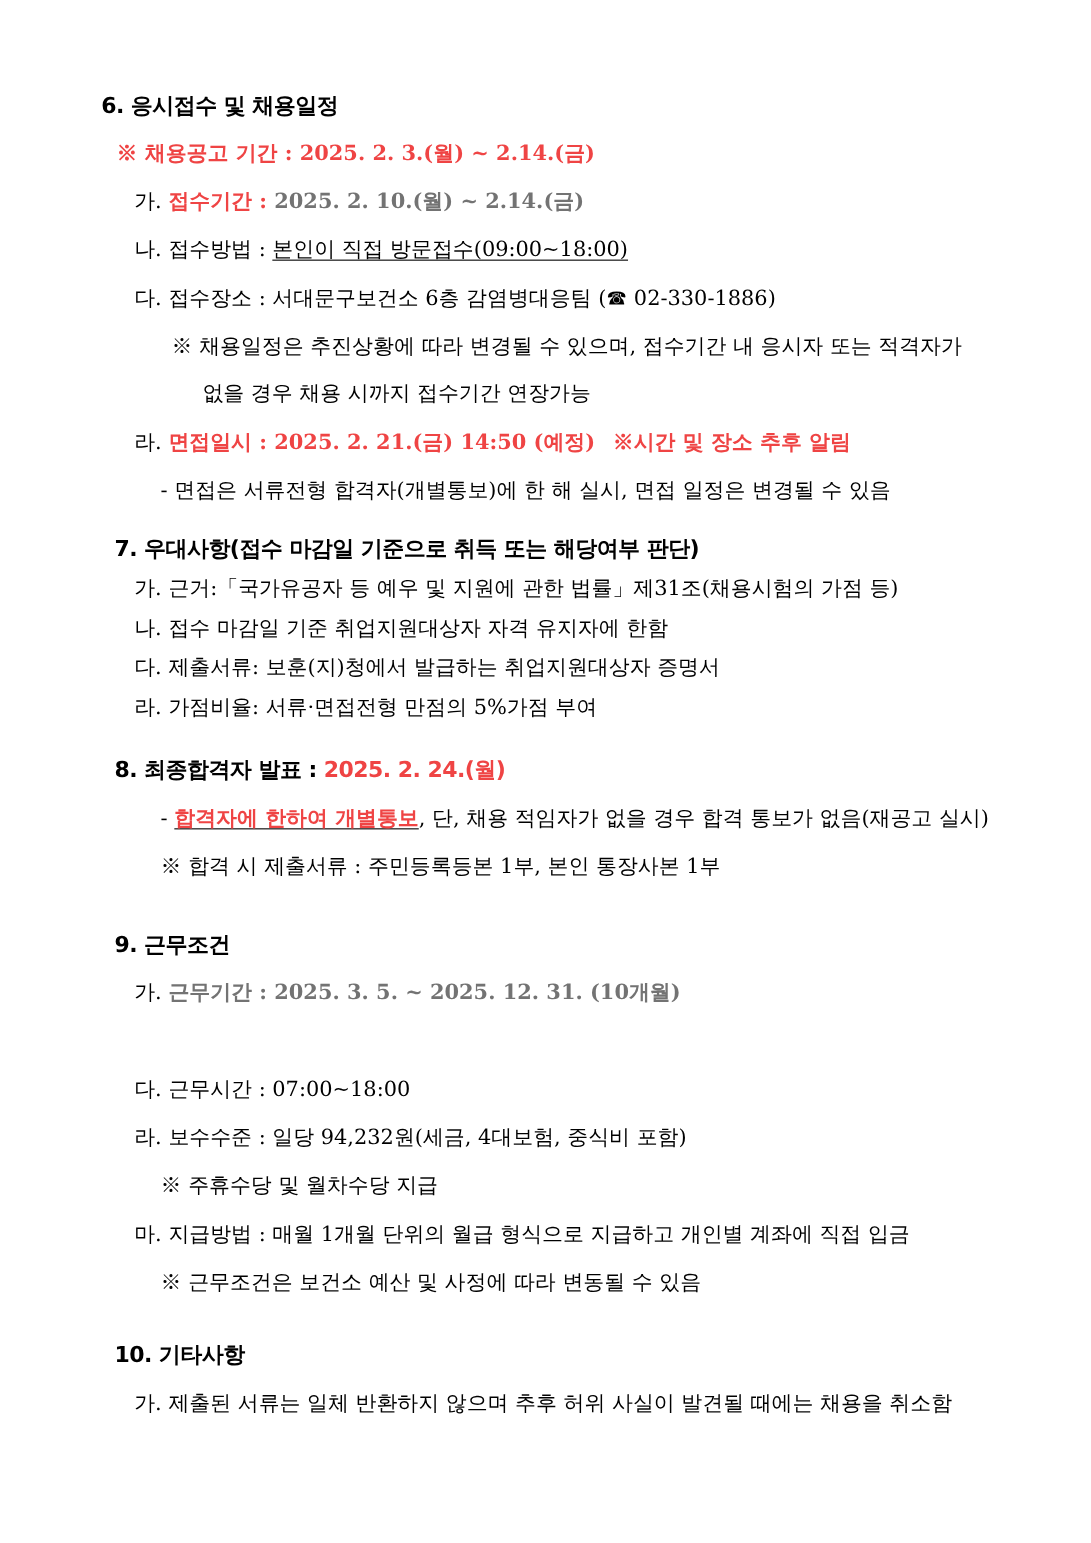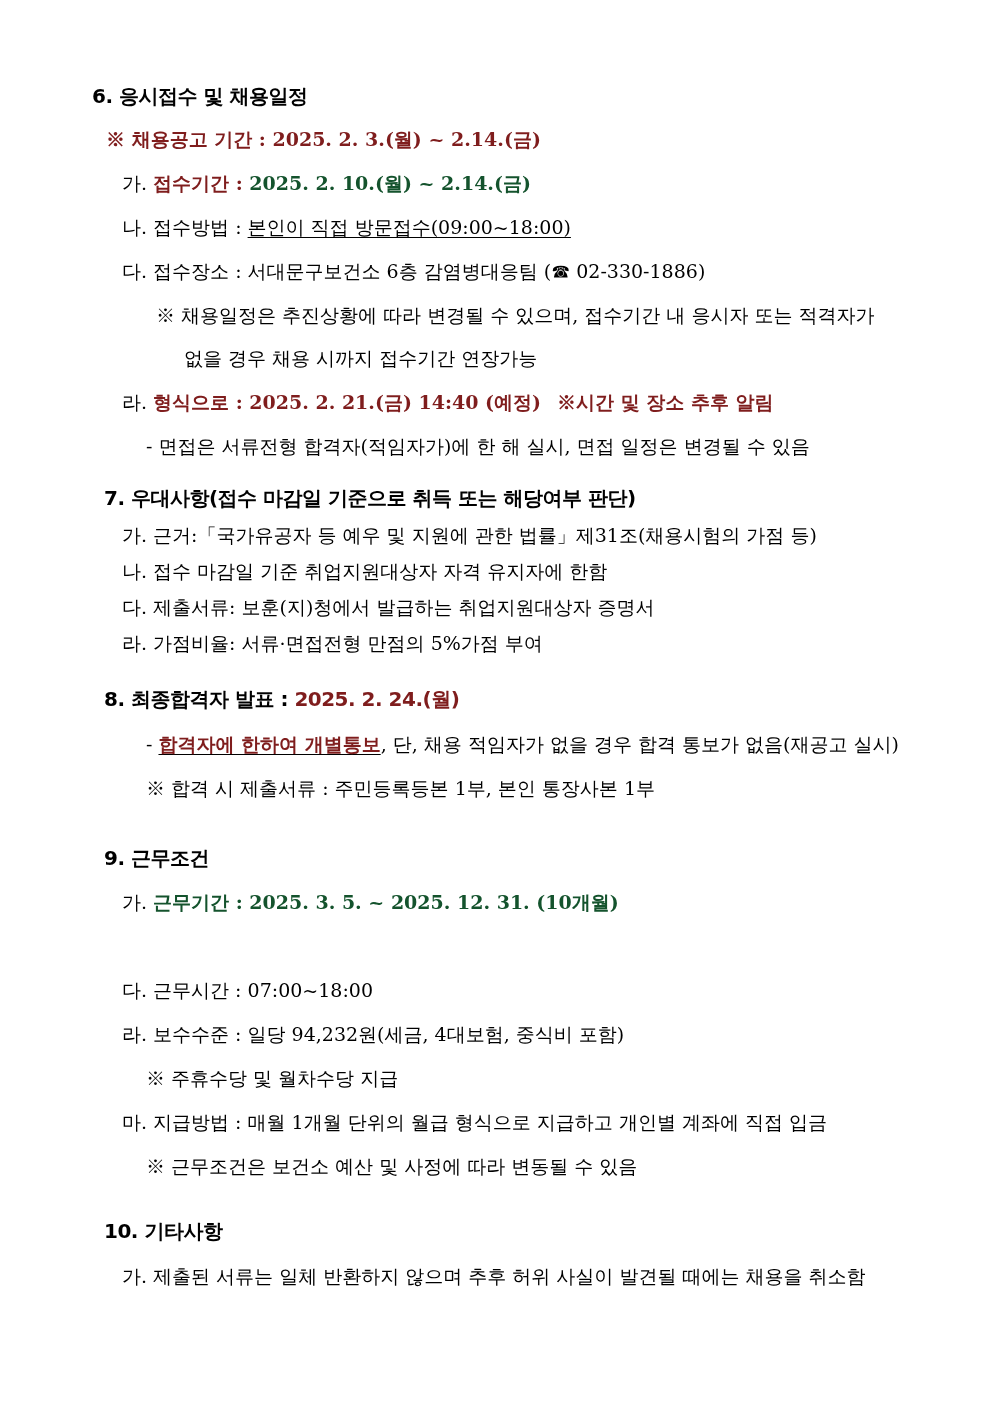--- a/index.html
+++ b/index.html
@@ -13,22 +13,22 @@
     color: #000;
     line-height: 24px;
   }
   .heading {
     font-family: "DejaVu Sans", "Liberation Sans", sans-serif;
     font-weight: bold;
     font-size: 20px;
     letter-spacing: -0.5px;
   }
   .bold { font-weight: bold; }
-  .blue { color: #7f1d1d; }
-  .red { color: #14532d; }
+  .blue { color: #ef4444; }
+  .red { color: #737373; }
   .ul { text-decoration: underline; text-underline-offset: 3px; }
   .sep { display: inline-block; width: 8px; }
 </style>
 </head>
 <body>
 
 <div class="page">
 
   <div class="line heading" style="left:92px; top:84px;">6. 응시접수 및 채용일정</div>
 
@@ -45,24 +45,24 @@
   </div>
 
   <div class="line" style="left:122px; top:259px;">
     <span>다. </span><span>접수장소 : </span><span>서대문구보건소 6층 감염병대응팀 (</span><span>☎</span><span> 02-330-1886)</span>
   </div>
 
   <div class="line" style="left:156px; top:303px;">※ 채용일정은 추진상황에 따라 변경될 수 있으며, 접수기간 내 응시자 또는 적격자가</div>
   <div class="line" style="left:184px; top:346px;">없을 경우 채용 시까지 접수기간 연장가능</div>
 
   <div class="line" style="left:122px; top:390px;">
-    <span>라. </span><span class="bold blue">형식으로 : </span><span class="bold blue">2025. 2. 21.(금) 14:40 (예정)</span><span class="sep"></span><span class="sep"></span><span class="bold blue">※시간 및 장소 추후 알림</span>
+    <span>라. </span><span class="bold blue">면접일시 : </span><span class="bold blue">2025. 2. 21.(금) 14:50 (예정)</span><span class="sep"></span><span class="sep"></span><span class="bold blue">※시간 및 장소 추후 알림</span>
   </div>
 
-  <div class="line" style="left:146px; top:434px;">- 면접은 서류전형 합격자(적임자가)에 한 해 실시, 면접 일정은 변경될 수 있음</div>
+  <div class="line" style="left:146px; top:434px;">- 면접은 서류전형 합격자(개별통보)에 한 해 실시, 면접 일정은 변경될 수 있음</div>
 
   <div class="line heading" style="left:104px; top:486px;">7. 우대사항(접수 마감일 기준으로 취득 또는 해당여부 판단)</div>
   <div class="line" style="left:122px; top:523px;">가. 근거:「국가유공자 등 예우 및 지원에 관한 법률」제31조(채용시험의 가점 등)</div>
   <div class="line" style="left:122px; top:595px;">다. 제출서류: 보훈(지)청에서 발급하는 취업지원대상자 증명서</div>
   <div class="line" style="left:122px; top:559px;">나. 접수 마감일 기준 취업지원대상자 자격 유지자에 한함</div>
   <div class="line" style="left:122px; top:631px;">라. 가점비율: 서류·면접전형 만점의 5%가점 부여</div>
 
   <div class="line heading" style="left:104px; top:687px;">
     <span>8. 최종합격자 발표 : </span><span class="blue">2025. 2. 24.(월)</span>
   </div>

